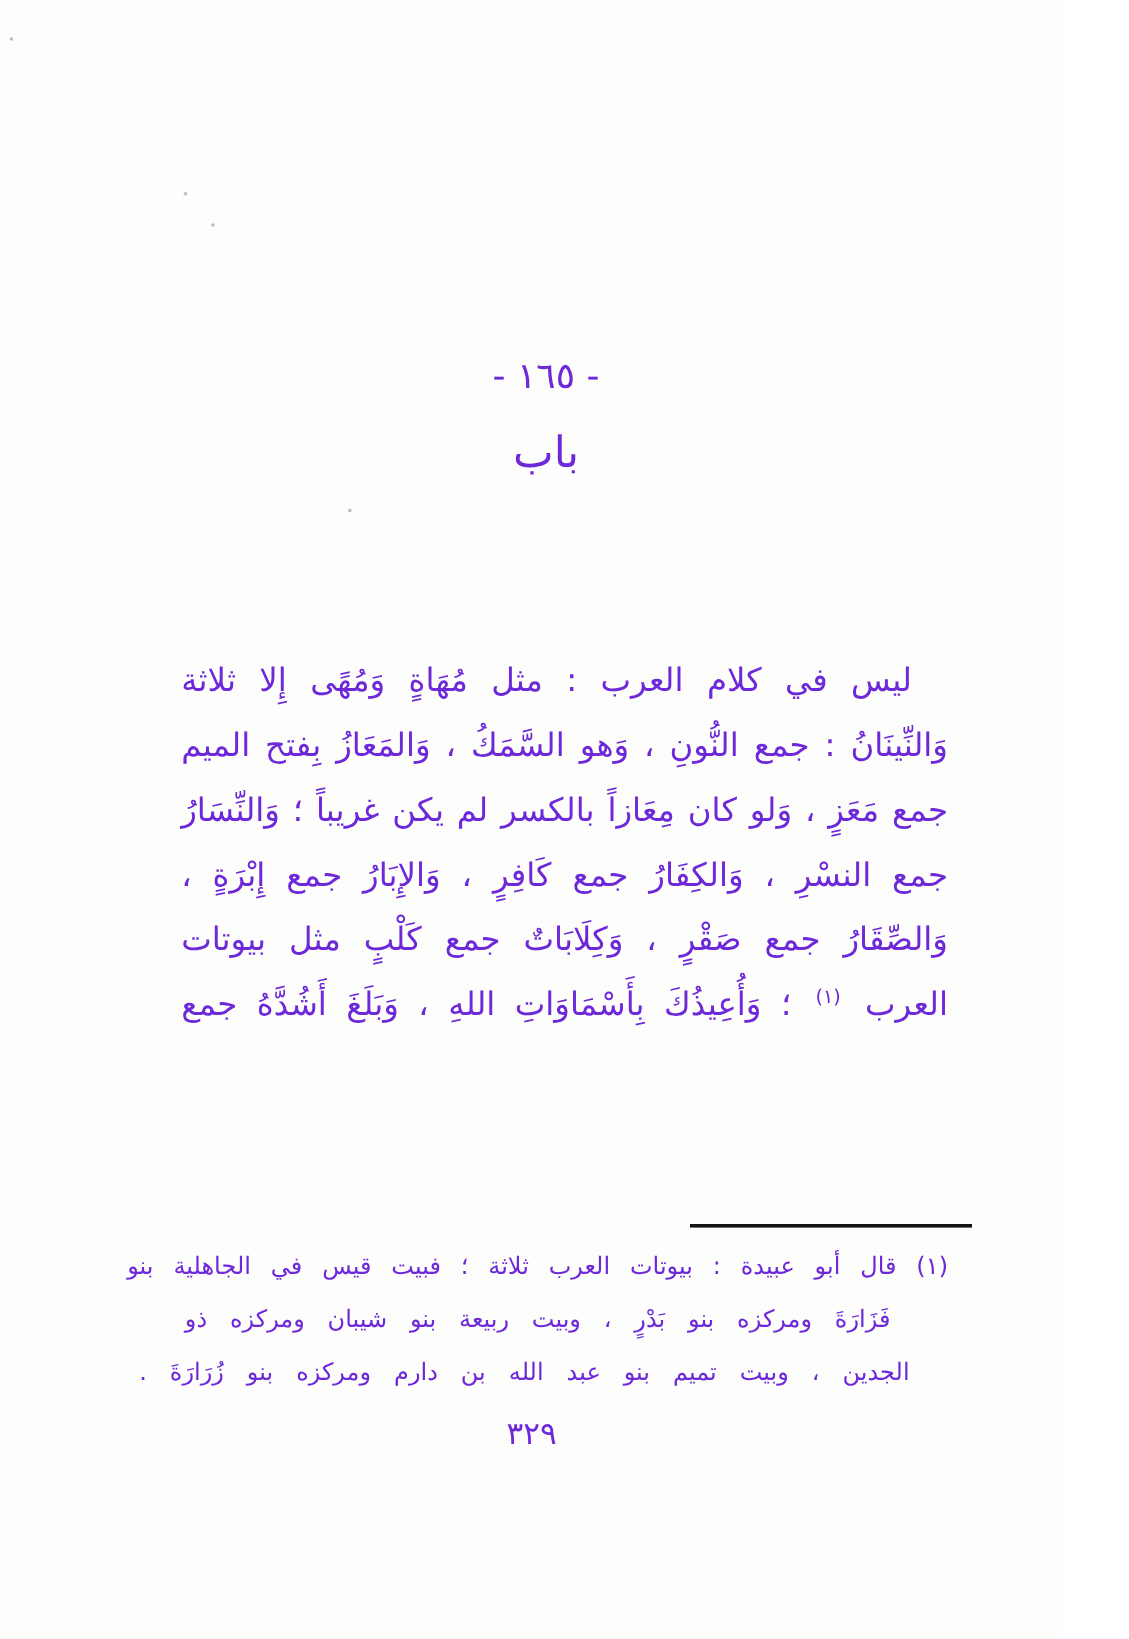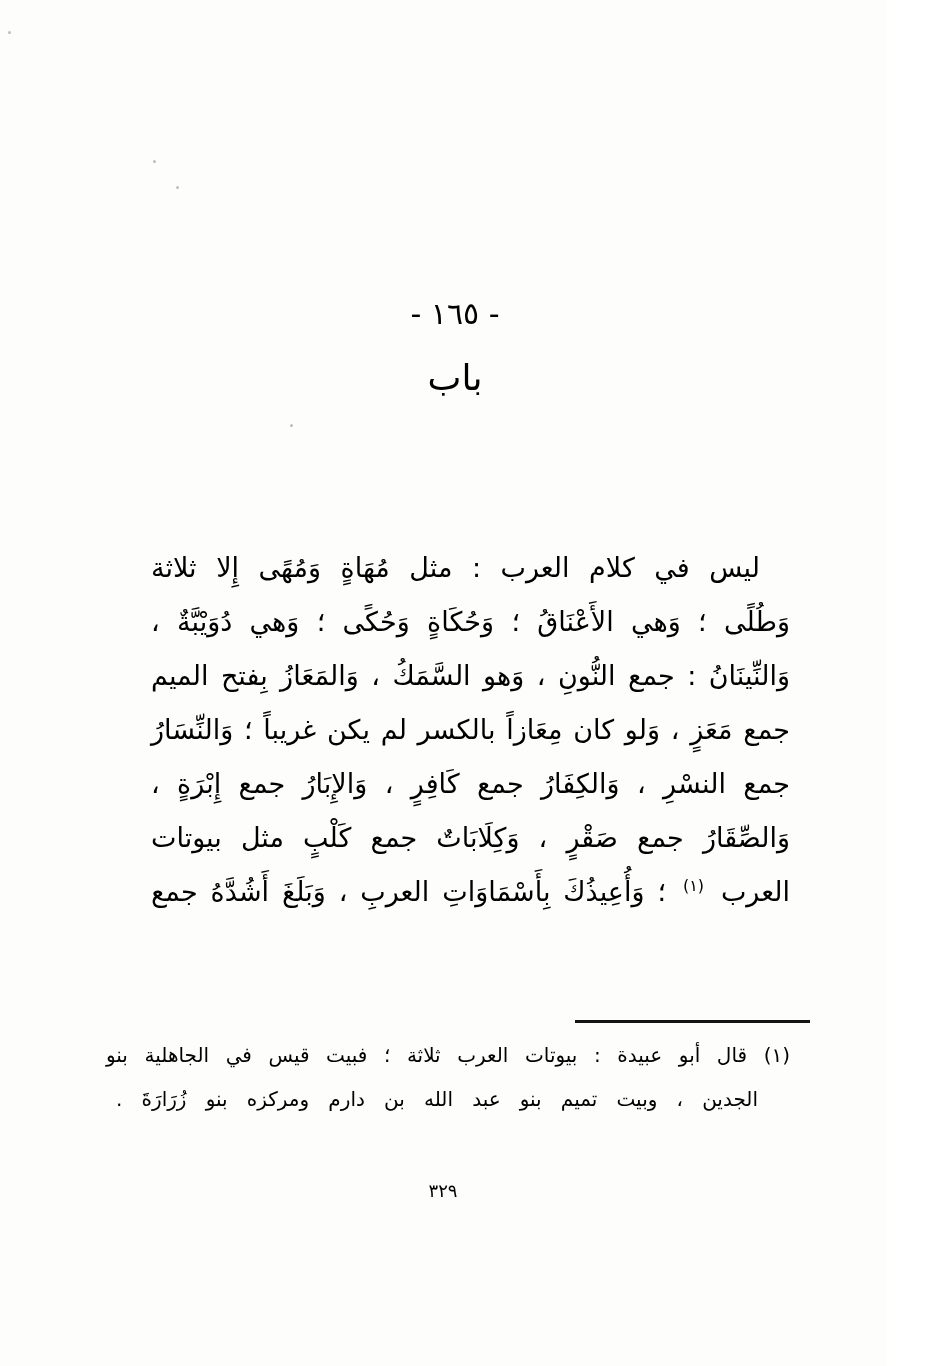--- a/index.html
+++ b/index.html
@@ -1,21 +1,21 @@
 <!DOCTYPE html>
 <html lang="ar"><head>
 <meta charset="utf-8">
 <style>
   html, body { margin: 0; padding: 0; background: #ffffff; }
   .page {
     position: relative;
     width: 886px;
     height: 1366px;
     background: #fdfdfc;
-    color: #000000;
+    color: #6d28d9;
     font-family: "DejaVu Sans", sans-serif;
     overflow: hidden;
   }
   .page-marker {
     position: absolute;
     top: 296px; left: 120px; right: 96px;
     text-align: center;
     direction: rtl;
     font-size: 30px;
     letter-spacing: 3px;
@@ -74,21 +74,21 @@
     text-align-last: justify;
   }
   .footnote-line.fl1 { margin-left: 2px; }
   .footnote-line.fl2 { margin-right: 48px; margin-left: 50px; }
   .footnote-line.fl3 { margin-right: 32px; margin-left: 12px; }
   .page-number {
     position: absolute;
     top: 1180px; left: 0; right: 0;
     text-align: center;
     direction: rtl;
-    font-size: 18px;
+    font-size: 26px;
   }
   .speck {
     position: absolute;
     width: 3px; height: 3px;
     background: #8a8a8a;
     border-radius: 50%;
     opacity: 0.55;
   }
 </style>
 </head>
@@ -96,36 +96,36 @@
 
 <div class="page">
 
   <div class="page-marker">- ١٦٥ -</div>
 
   <div class="section-label">باب</div>
 
 
   <div class="body-text">
     <div class="body-line first">ليس في كلام العرب : مثل مُهَاةٍ وَمُهًى إِلا ثلاثة</div>
-    <div class="body-line">وَطُلًى ؛ وَهي الأَعْنَاقُ ؛ وَحُكَاةٍ وَحُكًى ؛ وَهي دُوَيْبَّةٌ ،</div>
     <div class="body-line">وَالنِّينَانُ : جمع النُّونِ ، وَهو السَّمَكُ ، وَالمَعَازُ بِفتح الميم</div>
     <div class="body-line">جمع مَعَزٍ ، وَلو كان مِعَازاً بالكسر لم يكن غريباً ؛ وَالنِّسَارُ</div>
     <div class="body-line">جمع النسْرِ ، وَالكِفَارُ جمع كَافِرٍ ، وَالإِبَارُ جمع إِبْرَةٍ ،</div>
     <div class="body-line">وَالصِّقَارُ جمع صَقْرٍ ، وَكِلَابَاتٌ جمع كَلْبٍ مثل بيوتات</div>
     <div class="body-line">
       <span>العرب</span>
       <sup class="fn-ref">(١)</sup>
-      <span>؛ وَأُعِيذُكَ بِأَسْمَاوَاتِ العربِ ، وَبَلَغَ أَشُدَّهُ جمع</span>
+      <span>؛ وَأُعِيذُكَ بِأَسْمَاوَاتِ اللهِ ، وَبَلَغَ أَشُدَّهُ جمع</span>
     </div>
   </div>
 
   <div class="fn-rule"></div>
 
   <div class="footnote">
     <div class="footnote-line fl1">(١) قال أبو عبيدة : بيوتات العرب ثلاثة ؛ فبيت قيس في الجاهلية بنو</div>
+    <div class="footnote-line fl2">فَزَارَةَ ومركزه بنو بَدْرٍ ، وبيت ربيعة بنو شيبان ومركزه ذو</div>
     <div class="footnote-line fl3">الجدين ، وبيت تميم بنو عبد الله بن دارم ومركزه بنو زُرَارَةَ .</div>
   </div>
 
   <div class="page-number">٣٢٩</div>
 
   <div class="speck" style="top:31px; left:8px;"></div>
   <div class="speck" style="top:160px; left:153px;"></div>
   <div class="speck" style="top:186px; left:176px;"></div>
   <div class="speck" style="top:424px; left:290px;"></div>
 

